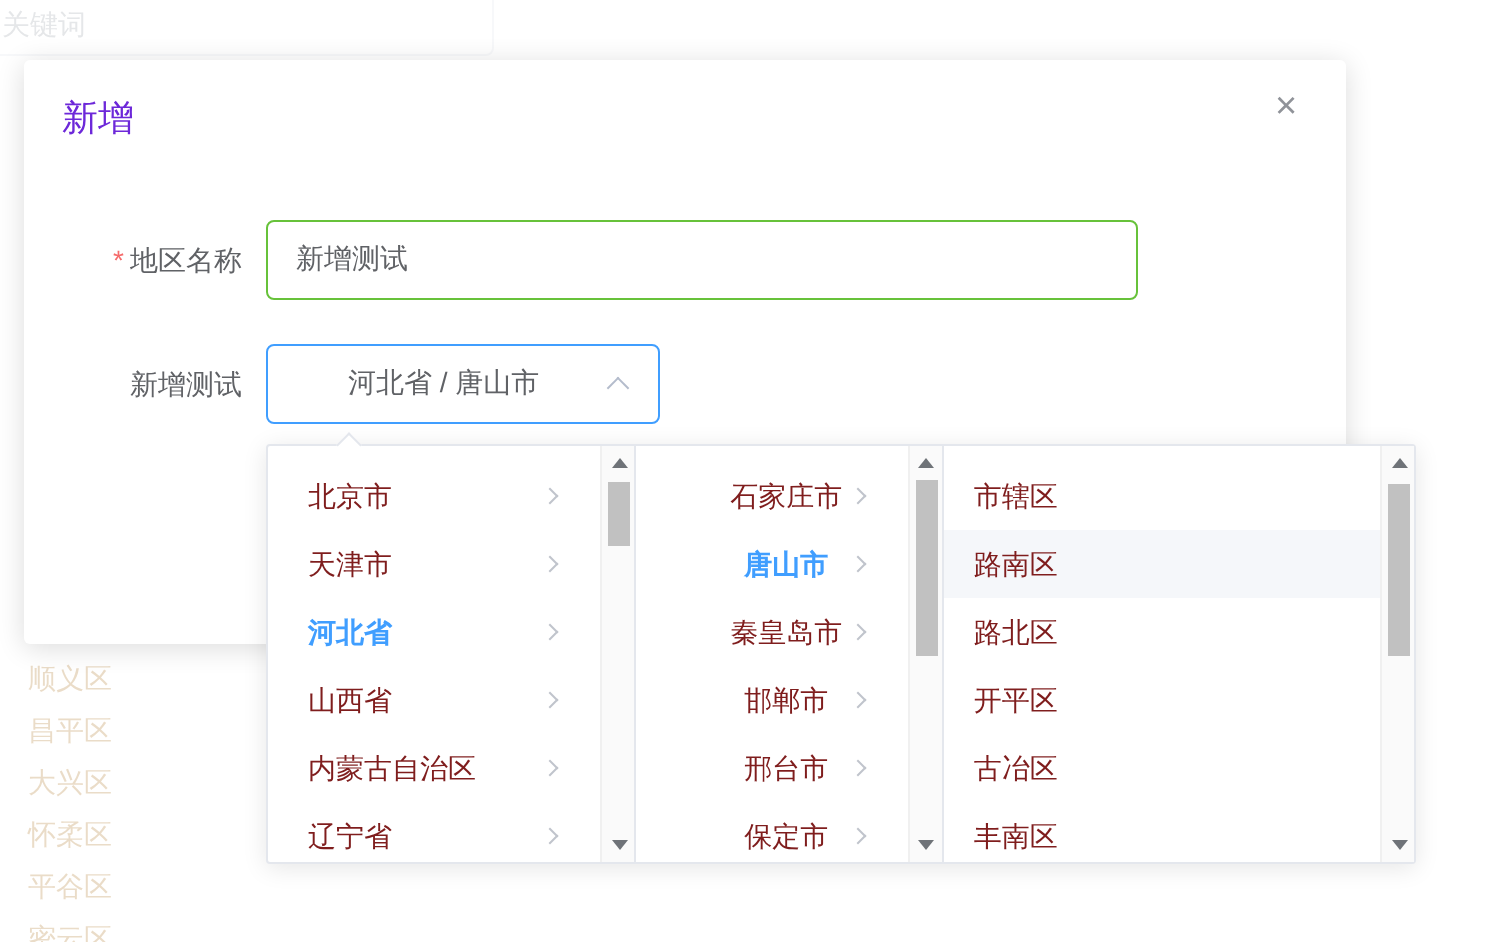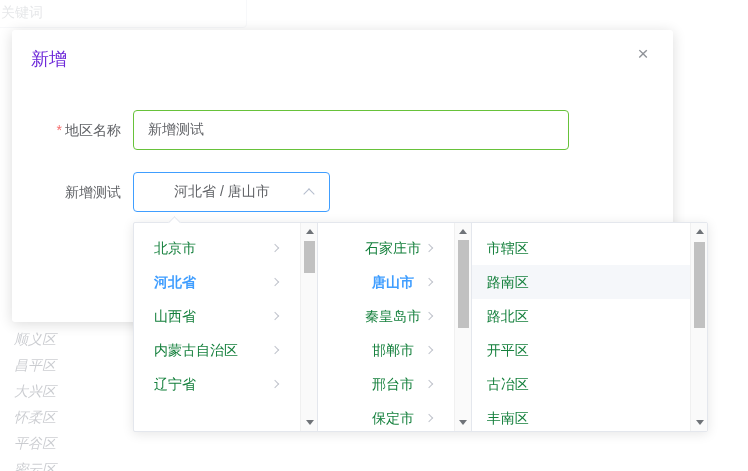--- a/index.html
+++ b/index.html
@@ -6,21 +6,21 @@
   html,body { width:748px; height:471px; overflow:hidden; background:#fff;
     font-family:"Liberation Sans","DejaVu Sans",sans-serif; }
   #app { position:relative; width:748px; height:471px; }
 
   
   .bg-page { position:absolute; inset:0; z-index:0; }
   .bg-search { position:absolute; left:-18px; top:-14px; width:265px; height:42px;
     border:1px solid #dcdfe6; border-radius:4px; display:flex; align-items:center;
     padding:12px 0 0 18px; color:#8a9099; font-size:14px; }
   .bg-list-item { position:absolute; left:14px; height:26px; line-height:26px;
-    font-size:14px; color:#0f172a; white-space:nowrap;font-style:italic; }
+    font-size:14px; color:#a16207; white-space:nowrap; }
 
   .overlay { position:absolute; inset:0; background:rgba(255,255,255,0.78); z-index:10; }
 
   
   .dialog { position:absolute; left:12px; top:30px; width:661px; height:292px;
     background:#fff; border-radius:3px; box-shadow:0 2px 14px rgba(0,0,0,0.14);
     z-index:20; }
   .dialog-title { position:absolute; left:19px; top:16px; font-size:18px;
     color:#6d28d9; line-height:26px; }
   .dialog-close { position:absolute; right:18px; top:12px; width:24px; height:24px;
@@ -44,21 +44,21 @@
     box-shadow:0 2px 12px rgba(0,0,0,0.1); z-index:30; display:flex; }
   .popper-arrow { position:absolute; left:36px; top:-5px; width:9px; height:9px;
     background:#fff; border-left:1px solid #e4e7ed; border-top:1px solid #e4e7ed;
     transform:rotate(45deg); }
   .cas-panel { position:relative; height:100%; border-right:1px solid #e4e7ed; }
   .cas-panel.p1 { width:185px; }
   .cas-panel.p2 { width:154px;text-align:center; }
   .cas-panel.p3 { width:236px; border-right:none; }
   .cas-list { list-style:none; padding:8px 0; }
   .cas-item { position:relative; height:34px; line-height:34px; font-size:14px;
-    color:#15803d; white-space:nowrap; cursor:pointer; margin-right:17px; }
+    color:#7f1d1d; white-space:nowrap; cursor:pointer; margin-right:17px; }
   .p1 .cas-item { padding-left:20px; }
   .p2 .cas-item { padding-left:14px; }
   .p3 .cas-item { padding-left:15px; }
   .cas-item.active { color:#409eff; font-weight:700; }
   .cas-item.hovered { background:#f5f7fa; }
   .chev-r { position:absolute; right:22px; top:14px; width:6px; height:6px;
     border-top:1.5px solid #c0c4cc; border-right:1.5px solid #c0c4cc;
     transform:rotate(45deg); }
 
   
@@ -120,20 +120,21 @@
       <i class="chevron-up"></i>
     </div>
   </div>
 
   <div class="cascader-dropdown">
     <i class="popper-arrow"></i>
 
     <div class="cas-panel p1">
       <ul class="cas-list">
         <li class="cas-item"><span>北京市</span><i class="chev-r"></i></li>
+        <li class="cas-item"><span>天津市</span><i class="chev-r"></i></li>
         <li class="cas-item active"><span>河北省</span><i class="chev-r"></i></li>
         <li class="cas-item"><span>山西省</span><i class="chev-r"></i></li>
         <li class="cas-item"><span>内蒙古自治区</span><i class="chev-r"></i></li>
         <li class="cas-item"><span>辽宁省</span><i class="chev-r"></i></li>
       </ul>
       <div class="sb">
         <i class="sb-up"></i>
         <div class="sb-thumb" style="top:18px;height:32px"></div>
         <i class="sb-down"></i>
       </div>

